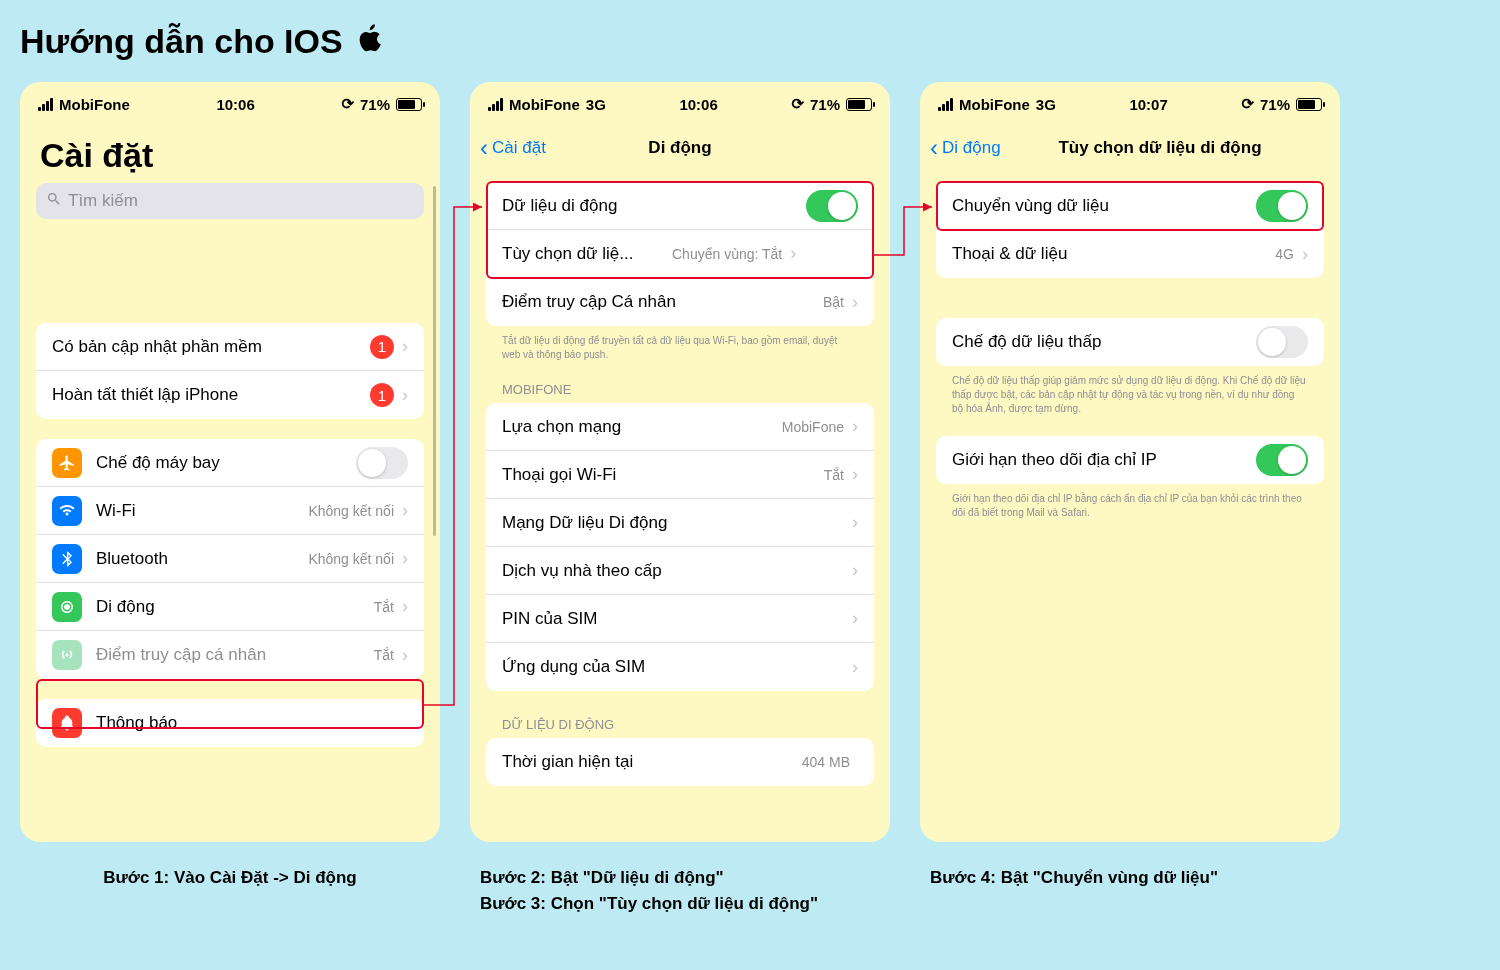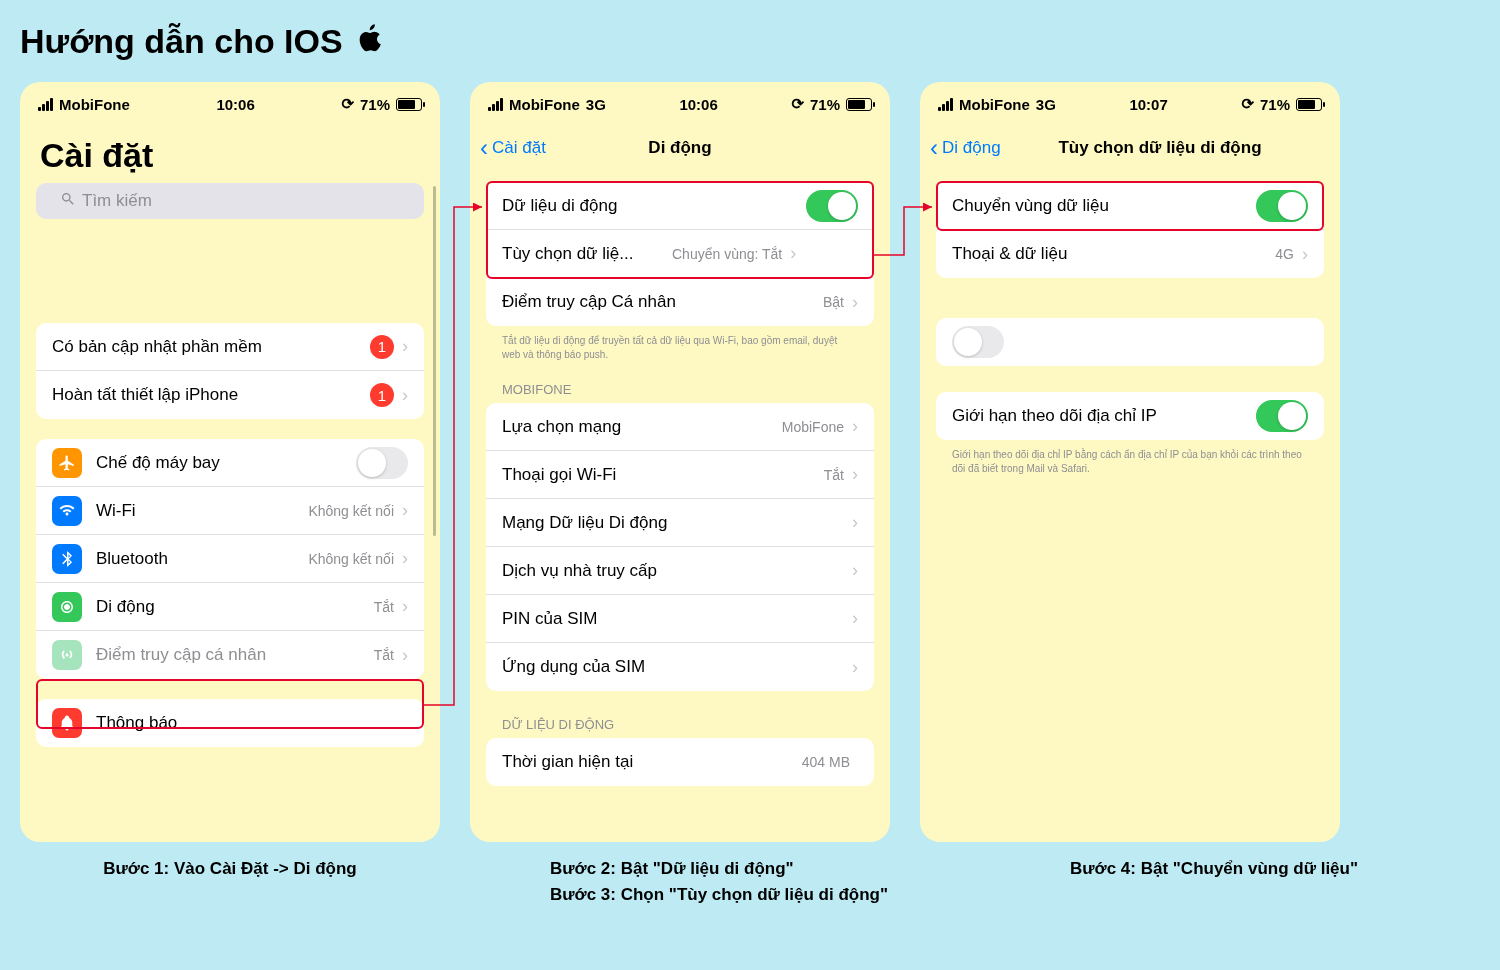--- a/index.html
+++ b/index.html
@@ -12,40 +12,40 @@
 .signal { display: inline-flex; align-items: flex-end; gap: 1px; }
 .signal span { width: 3px; background: #000; border-radius: 1px; }
 .signal span:nth-child(1){height:4px} .signal span:nth-child(2){height:7px} .signal span:nth-child(3){height:10px} .signal span:nth-child(4){height:13px}
 .battery { width: 26px; height: 13px; border: 1.5px solid #000; border-radius: 3px; position: relative; }
 .battery::after { content: ""; position: absolute; right: -4px; top: 3px; width: 2px; height: 5px; background: #000; border-radius: 1px; }
 .battery-fill { position: absolute; left: 1px; top: 1px; bottom: 1px; width: 70%; background: #000; border-radius: 1px; }
 .navbar { height: 44px; display: flex; align-items: center; position: relative; padding: 0 10px; font-size: 17px; }
 .navback { color: #007aff; font-size: 17px; display: flex; align-items: center; gap: 4px; cursor: pointer; }
 .navtitle { position: absolute; left: 0; right: 0; text-align: center; font-weight: 600; font-size: 17px; pointer-events: none; }
 .large-title { font-size: 34px; font-weight: 700; padding: 10px 20px 8px; }
-.search { margin: 0 16px 12px; background: #e4e3e9; border-radius: 10px; height: 36px; display: flex; align-items: center; padding: 0 24px; color: #8e8e93; font-size: 17px; gap: 6px; }
+.search { margin: 0 16px 12px; background: #e4e3e9; border-radius: 10px; height: 36px; display: flex; align-items: center; padding: 0 10px; color: #8e8e93; font-size: 17px; gap: 6px; }
 .group { background: #fff; border-radius: 10px; margin: 0 16px 20px; overflow: hidden; }
 .row { min-height: 48px; display: flex; align-items: center; padding: 0 16px; border-bottom: 0.5px solid #e1e1e4; cursor: pointer; position: relative; }
 .group .row:last-child { border-bottom: none; }
 .row .icon { width: 30px; height: 30px; border-radius: 7px; margin-right: 14px; display: flex; align-items: center; justify-content: center; flex-shrink: 0; }
 .row .label { flex: 1; font-size: 17px; white-space: nowrap; overflow: hidden; text-overflow: ellipsis; }
 .row .detail { color: #8e8e93; font-size: 14px; margin-right: 8px; }
 .row .chev { color: #c7c7cc; font-size: 18px; }
 .row .badge { width: 24px; height: 24px; border-radius: 12px; background: #ff3b30; color: #fff; font-size: 15px; display: flex; align-items: center; justify-content: center; margin-right: 8px; }
 .toggle { width: 52px; height: 32px; border-radius: 16px; background: #e9e9eb; position: relative; cursor: pointer; }
 .toggle::after { content: ""; position: absolute; width: 28px; height: 28px; background: #fff; border-radius: 14px; top: 2px; left: 2px; box-shadow: 0 1px 3px rgba(0,0,0,0.2); transition: left 0.2s; }
 .toggle.on { background: #34c759; }
 .toggle.on::after { left: 22px; }
 .section-header { font-size: 13px; color: #8e8e93; padding: 6px 32px; text-transform: uppercase; }
 .footer-note { font-size: 10px; color: #8e8e93; padding: 0 32px 14px; line-height: 1.4; margin-top: -12px; }
 .dimmed { color: #8e8e93; }
 .highlight { border: 2px solid #e6052a; border-radius: 6px; position: absolute; pointer-events: none; }
 .gap-block { height: 92px; }
 .scrollbar { position: absolute; right: 4px; top: 104px; width: 3px; height: 350px; background: rgba(0,0,0,0.25); border-radius: 2px; }
-.captions { display: flex; gap: 30px; margin-top: 14px; justify-content: space-between; }
+.captions { display: flex; gap: 30px; margin-top: 23px; }
 .caption { width: 420px; font-size: 17px; font-weight: 600; color: #000; text-align: left; padding: 0 10px; line-height: 1.5; }
 .arrow-line { position: absolute; pointer-events: none; }
 svg.icon-svg { width: 18px; height: 18px; fill: #fff; }
 </style>
 </head>
 <body>
 
 <div class="page-title">
   <span>Hướng dẫn cho IOS</span>
   <span>
@@ -220,21 +220,21 @@
       <div class="row">
           <span class="label">Thoại gọi Wi-Fi</span>
           <span class="detail">Tắt</span>
           <span class="chev">›</span>
         </div>
       <div class="row">
           <span class="label">Mạng Dữ liệu Di động</span>
           <span class="chev">›</span>
         </div>
       <div class="row">
-          <span class="label">Dịch vụ nhà truy cấp</span>
+          <span class="label">Dịch vụ nhà theo cấp</span>
           <span class="chev">›</span>
         </div>
       <div class="row">
           <span class="label">PIN của SIM</span>
           <span class="chev">›</span>
         </div>
       <div class="row">
           <span class="label">Ứng dụng của SIM</span>
           <span class="chev">›</span>
         </div>
@@ -285,23 +285,25 @@
       </div>
       <div class="row">
         <span class="label">Thoại &amp; dữ liệu</span>
         <span class="detail">4G</span>
         <span class="chev">›</span>
       </div>
     </div>
     <div style="height:20px"></div>
     <div class="group">
       <div class="row">
+        <span class="label">Chế độ dữ liệu thấp</span>
         <span class="toggle"></span>
       </div>
     </div>
+    <div class="footer-note">Chế độ dữ liệu thấp giúp giảm mức sử dụng dữ liệu di động. Khi Chế độ dữ liệu thấp được bật, các bản cập nhật tự động và tác vụ trong nền, ví dụ như đồng bộ hóa Ảnh, được tạm dừng.</div>
     <div style="height:6px"></div>
     <div class="group">
       <div class="row">
         <span class="label">Giới hạn theo dõi địa chỉ IP</span>
         <span class="toggle on"></span>
       </div>
     </div>
     <div class="footer-note">Giới hạn theo dõi địa chỉ IP bằng cách ẩn địa chỉ IP của bạn khỏi các trình theo dõi đã biết trong Mail và Safari.</div>
     <div class="highlight" style="left:16px; right:16px; top:99px; height:50px;"></div>
   </div>

